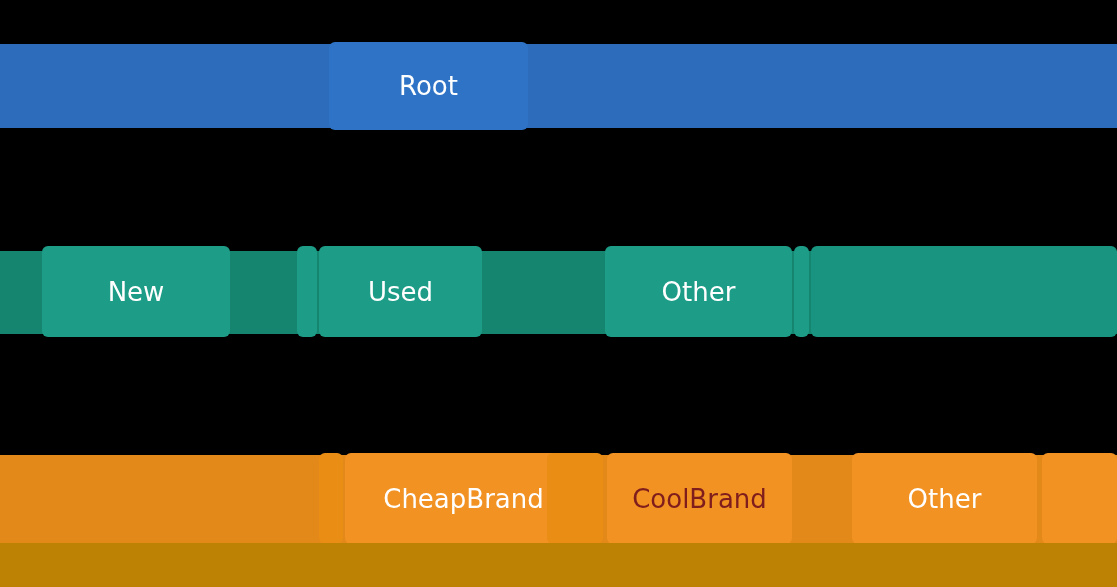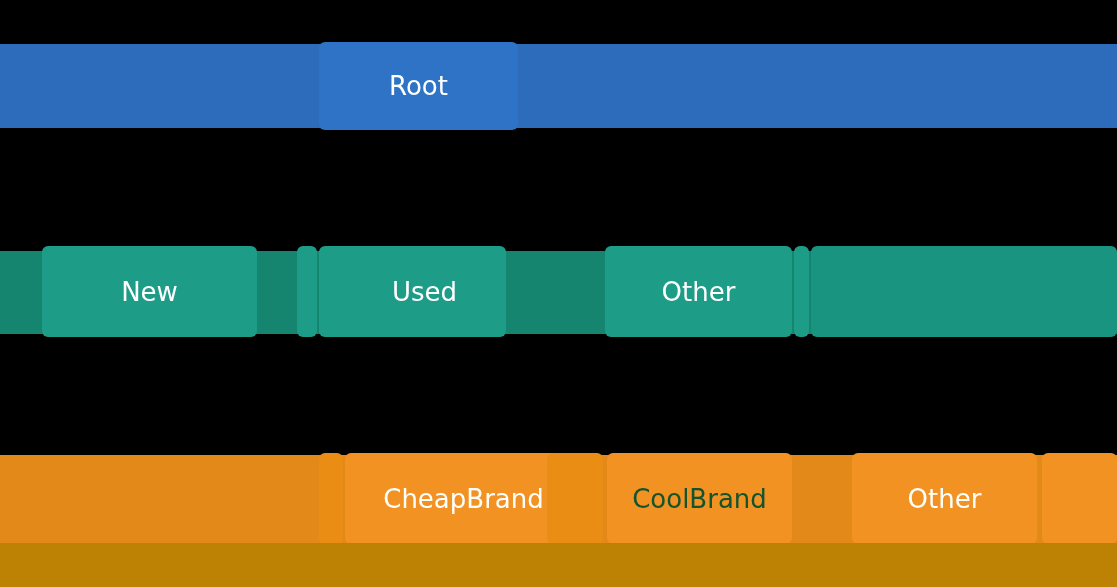--- a/index.html
+++ b/index.html
@@ -34,31 +34,31 @@
   }
   .strip {
     position: absolute;
   }
 </style>
 </head>
 <body>
 
 <div id="stage" style="background: rgb(0, 0, 0);">
     <div class="band" style="left: 0px; top: 44px; width: 1117px; height: 84px; background: rgb(44, 108, 186);"></div>
-    <div class="node" style="left: 319px; top: 42px; width: 199px; height: 88px; background: rgb(46, 115, 198);">
+    <div class="node" style="left: 329px; top: 42px; width: 199px; height: 88px; background: rgb(46, 115, 198);">
       <span class="node-label" style="color: rgb(255, 255, 255);">Root</span>
     </div>
     <div class="band" style="left: 0px; top: 251px; width: 1117px; height: 83px; background: rgb(22, 133, 111);"></div>
-    <div class="node" style="left: 42px; top: 246px; width: 215px; height: 91px; background: rgb(29, 156, 135);">
+    <div class="node" style="left: 42px; top: 246px; width: 188px; height: 91px; background: rgb(29, 156, 135);">
       <span class="node-label" style="color: rgb(255, 255, 255);">New</span>
     </div>
     <div class="node" style="left: 297px; top: 246px; width: 20px; height: 91px; background: rgb(29, 156, 135);">
       <span class="node-label" style="color: rgb(255, 255, 255);"></span>
     </div>
-    <div class="node" style="left: 319px; top: 246px; width: 163px; height: 91px; background: rgb(29, 156, 135); padding-left: 24px;">
+    <div class="node" style="left: 319px; top: 246px; width: 163px; height: 91px; background: rgb(29, 156, 135);">
       <span class="node-label" style="color: rgb(255, 255, 255);">Used</span>
     </div>
     <div class="node" style="left: 605px; top: 246px; width: 187px; height: 91px; background: rgb(29, 156, 135);">
       <span class="node-label" style="color: rgb(255, 255, 255);">Other</span>
     </div>
     <div class="node" style="left: 794px; top: 246px; width: 15px; height: 91px; background: rgb(29, 156, 135);">
       <span class="node-label" style="color: rgb(255, 255, 255);"></span>
     </div>
     <div class="node" style="left: 811px; top: 246px; width: 306px; height: 91px; background: rgb(25, 148, 128);">
       <span class="node-label" style="color: rgb(255, 255, 255);"></span>
@@ -67,21 +67,21 @@
     <div class="node" style="left: 319px; top: 453px; width: 24px; height: 91px; background: rgb(234, 141, 21);">
       <span class="node-label" style="color: rgb(255, 255, 255);"></span>
     </div>
     <div class="node" style="left: 345px; top: 453px; width: 237px; height: 91px; background: rgb(241, 146, 35);">
       <span class="node-label" style="color: rgb(255, 255, 255);">CheapBrand</span>
     </div>
     <div class="node" style="left: 547px; top: 453px; width: 56px; height: 91px; background: rgb(234, 141, 21);">
       <span class="node-label" style="color: rgb(255, 255, 255);"></span>
     </div>
     <div class="node" style="left: 607px; top: 453px; width: 185px; height: 91px; background: rgb(241, 146, 35);">
-      <span class="node-label" style="color: #14532d;">CoolBrand</span>
+      <span class="node-label" style="color: #7f1d1d;">CoolBrand</span>
     </div>
     <div class="node" style="left: 852px; top: 453px; width: 185px; height: 91px; background: rgb(241, 146, 35);">
       <span class="node-label" style="color: rgb(255, 255, 255);">Other</span>
     </div>
     <div class="node" style="left: 1042px; top: 453px; width: 75px; height: 91px; background: rgb(241, 146, 35);">
       <span class="node-label" style="color: rgb(255, 255, 255);"></span>
     </div>
     <div class="strip" style="left: 0px; top: 543px; width: 1117px; height: 44px; background: rgb(189, 129, 3);"></div>
   </div>
 

